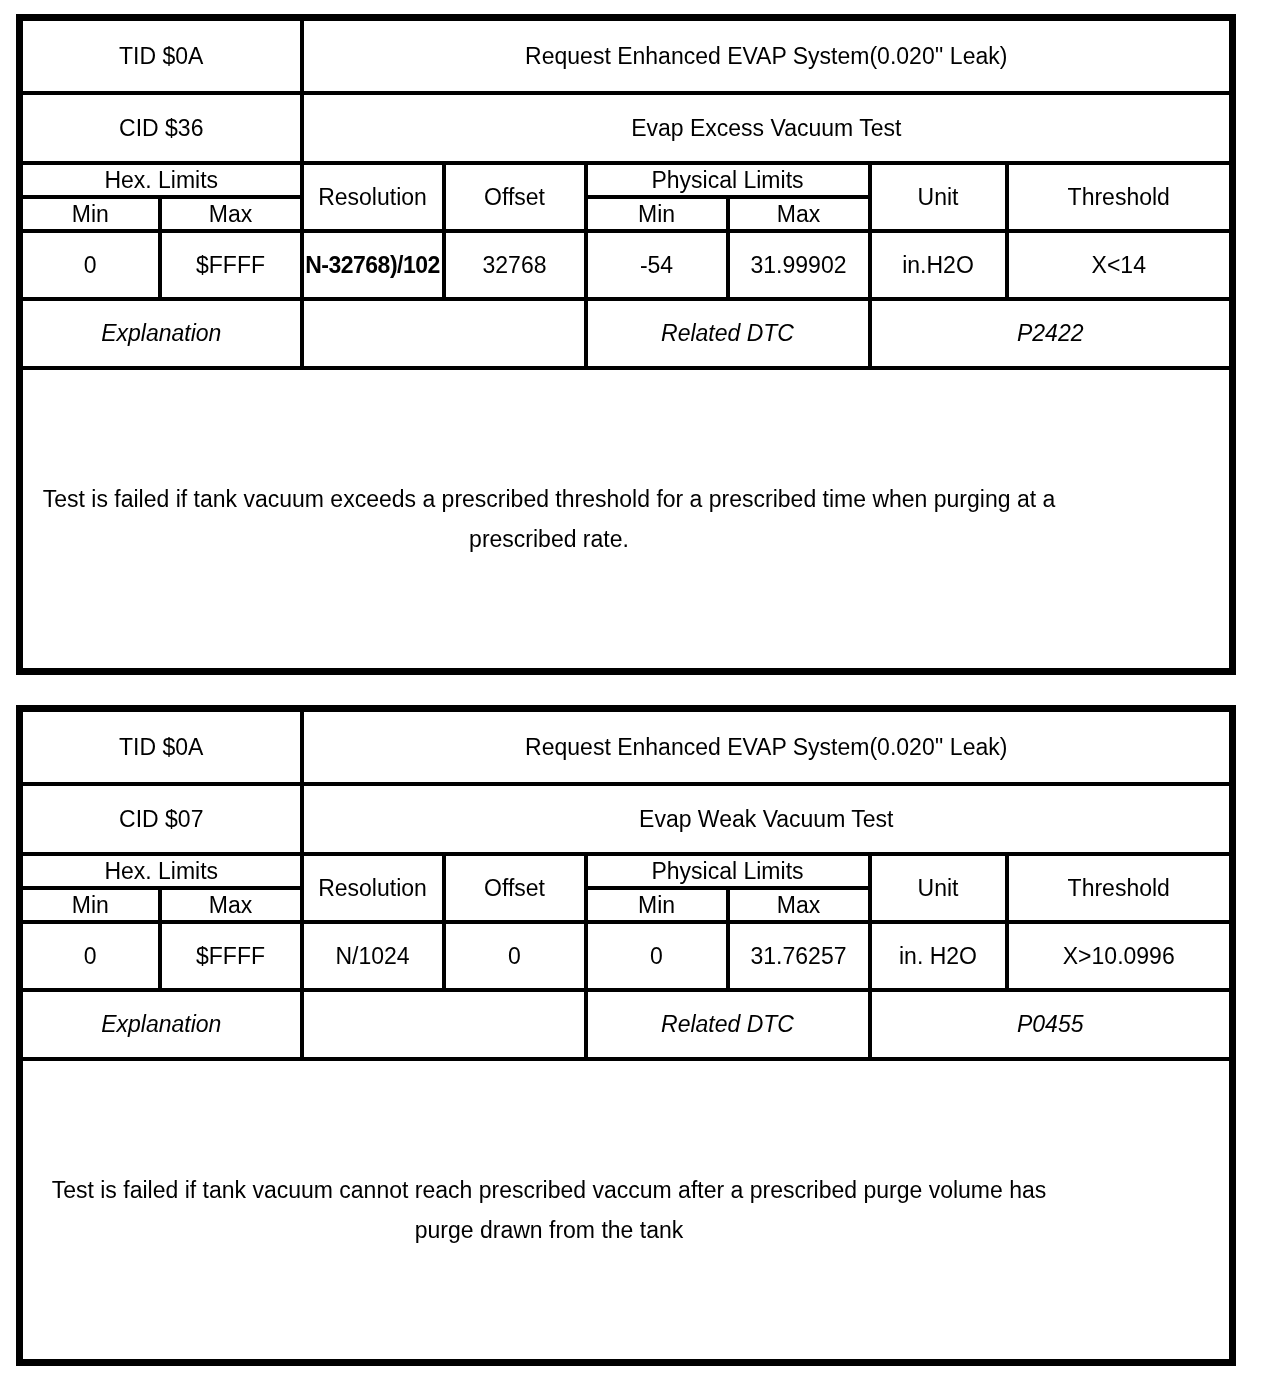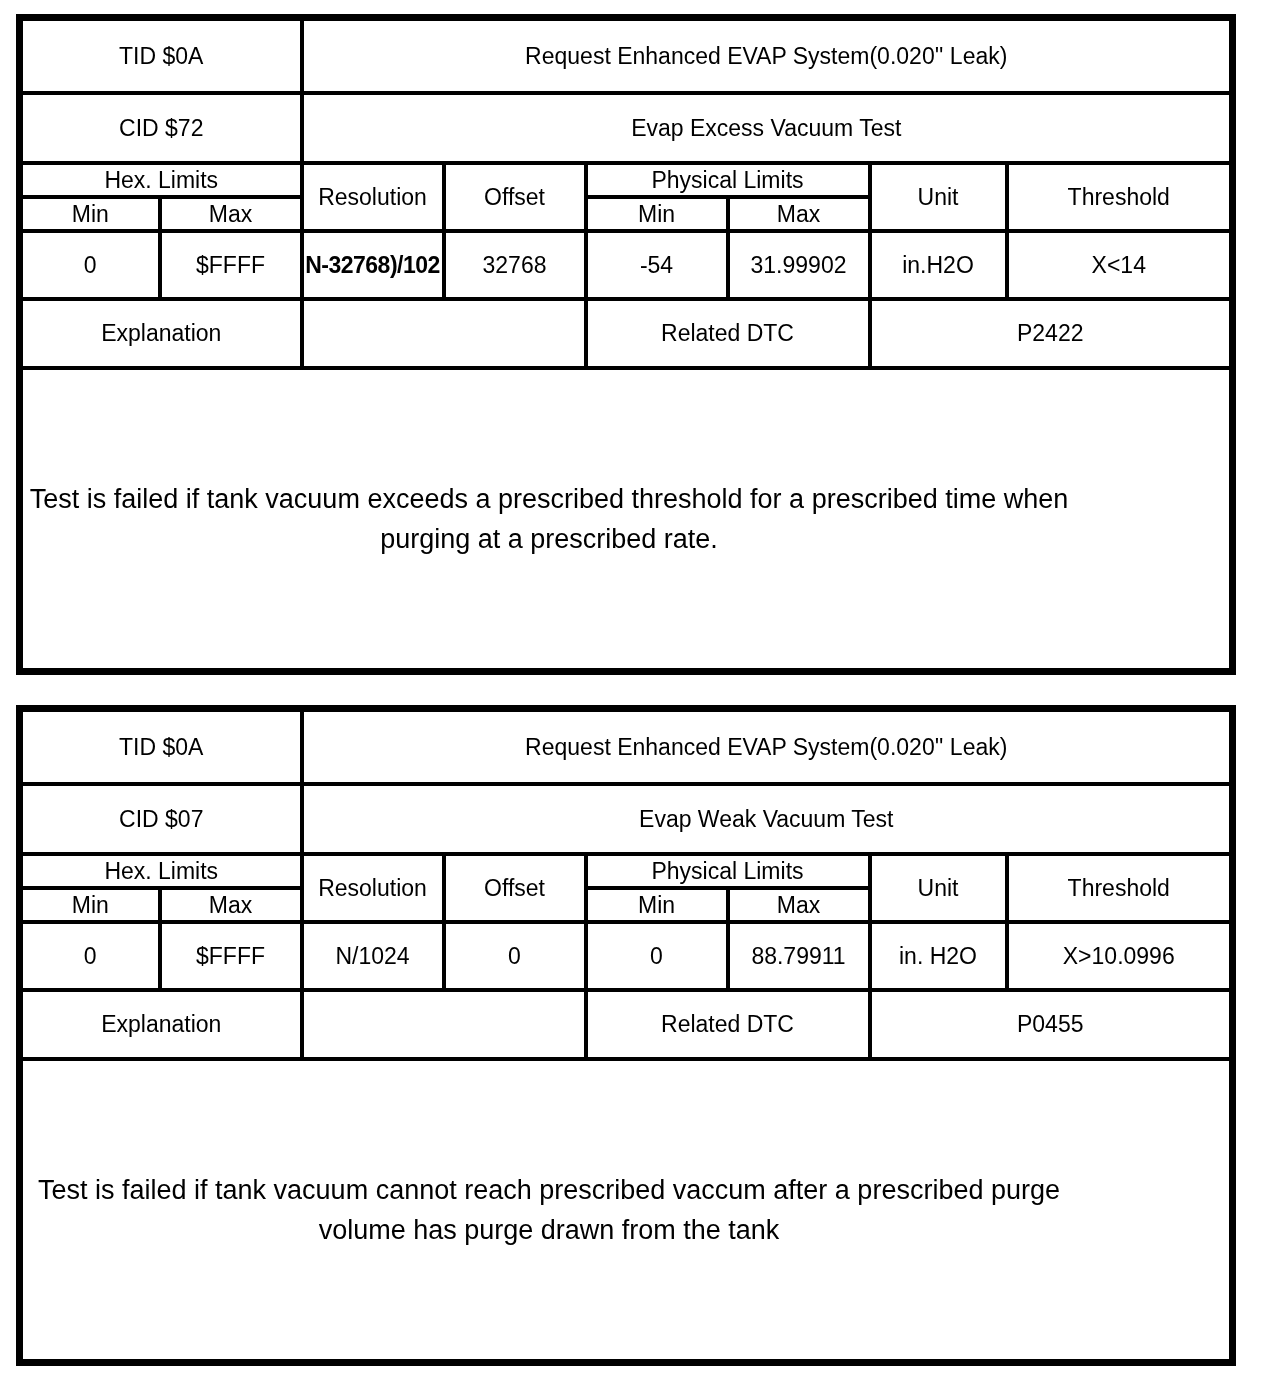--- a/index.html
+++ b/index.html
@@ -41,35 +41,35 @@
   col.c4 { width: 142px; }
   col.c5 { width: 142px; }
   col.c6 { width: 142px; }
   col.c7 { width: 137px; }
   col.c8 { width: auto;  }
   tr.r-tid  td { height: 70px; }
   tr.r-cid  td { height: 66px; }
   tr.r-h1   td { height: 30px; }
   tr.r-h2   td { height: 30px; }
   tr.r-data td { height: 64px; }
-  tr.r-expl td { height: 65px; }
+  tr.r-expl td { height: 65px; font-style: italic; }
   tr.r-text td { height: 298px; vertical-align: middle; }
   td.resolution-value {
     font-size: 19px;
     letter-spacing: -0.5px;
     font-weight: bold;
   }
   td.free-text-cell {
     text-align: left;
   }
   .free-text {
     margin: 0;
     padding-left: 6px;
     max-width: 1040px;
-    font-size: 27px;
+    font-size: 23px;
     line-height: 40px;
     white-space: normal;
   }
 </style>
 </head>
 <body>
 
 <div class="page">
 
   <table class="spec">
@@ -82,21 +82,21 @@
         <col class="c6">
         <col class="c7">
         <col class="c8">
     </colgroup>
     <tbody>
       <tr class="r-tid">
         <td colspan="2">TID $0A</td>
         <td colspan="6">Request Enhanced EVAP System(0.020'' Leak)</td>
       </tr>
       <tr class="r-cid">
-        <td colspan="2">CID $72</td>
+        <td colspan="2">CID $36</td>
         <td colspan="6">Evap Excess Vacuum Test</td>
       </tr>
       <tr class="r-h1">
         <td colspan="2">Hex. Limits</td>
         <td rowspan="2">Resolution</td>
         <td rowspan="2">Offset</td>
         <td colspan="2">Physical Limits</td>
         <td rowspan="2">Unit</td>
         <td rowspan="2">Threshold</td>
       </tr>
@@ -163,21 +163,21 @@
         <td>Max</td>
         <td>Min</td>
         <td>Max</td>
       </tr>
       <tr class="r-data">
         <td>0</td>
         <td>$FFFF</td>
         <td>N/1024</td>
         <td>0</td>
         <td>0</td>
-        <td>88.79911</td>
+        <td>31.76257</td>
         <td>in. H2O</td>
         <td>X&gt;10.0996</td>
       </tr>
       <tr class="r-expl">
         <td colspan="2">Explanation</td>
         <td colspan="2"></td>
         <td colspan="2">Related DTC</td>
         <td colspan="2">P0455</td>
       </tr>
       <tr class="r-text">

